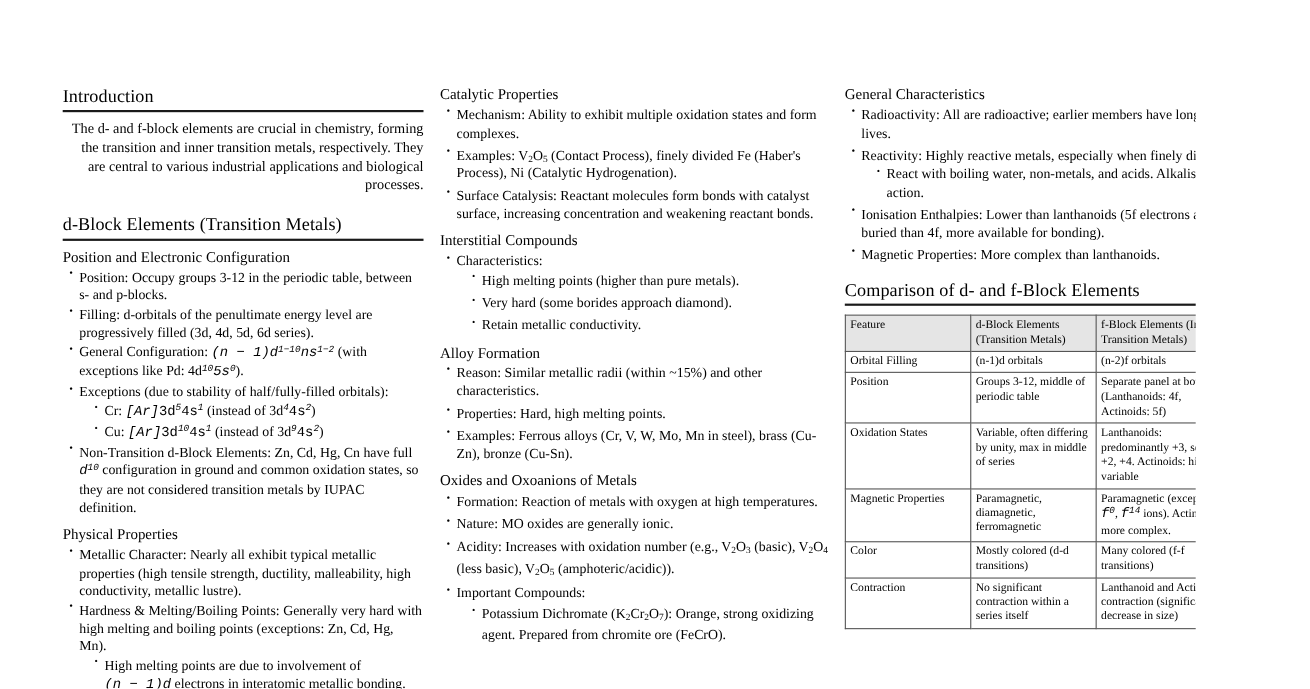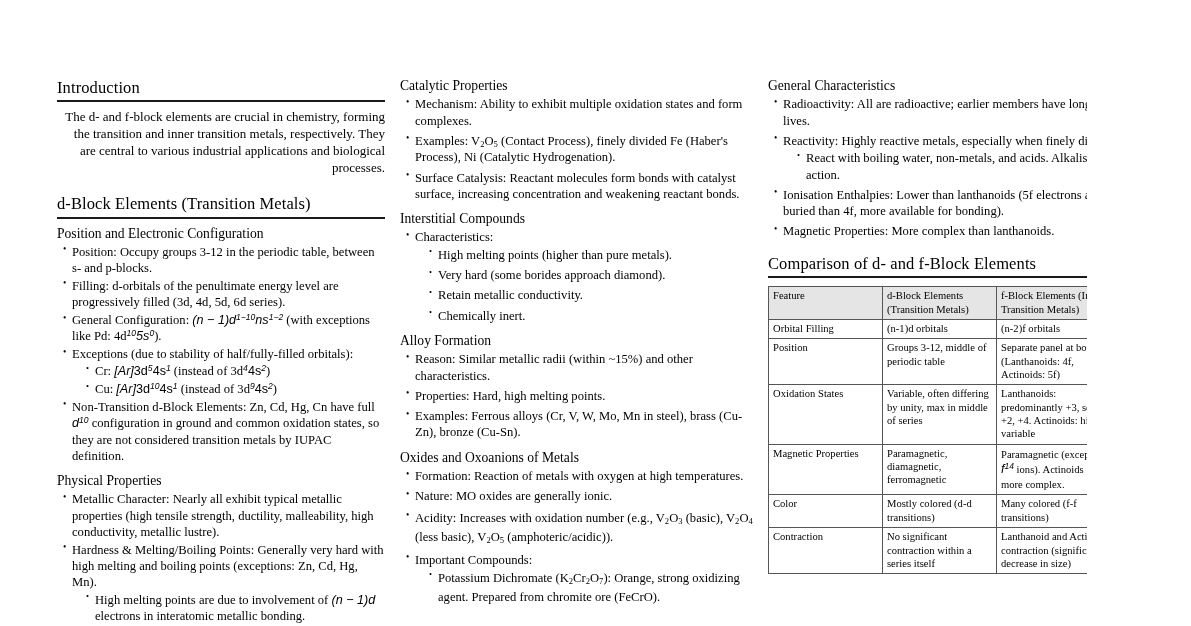--- a/index.html
+++ b/index.html
@@ -82,21 +82,21 @@
     font-size: 9.5px;
     line-height: inherit;
   }
   ul.lvl2 > li::before, ul.lvl3 > li::before {
     font-size: 8.5px;
   }
   li.spaced { margin-bottom: 4px; }
 
   
   .m {
-    font-family: Liberation Sans, sans-serif;
+    font-family: Liberation Mono, monospace;
     font-style: italic;
     white-space: nowrap;
     margin-top: 12px;
   }
   .mr { font-style: normal; }
   sub {
     font-size: 0.68em;
     vertical-align: -0.22em;
     line-height: 0;
   }
@@ -216,21 +216,20 @@
       </ul>
 
       <h3 class="sub">Interstitial Compounds</h3>
       <ul class="lvl1">
         <li>
           <span>Characteristics:</span>
           <ul class="lvl2">
             <li class="spaced"><span>High melting points (higher than pure metals).</span></li>
             <li class="spaced"><span>Very hard (some borides approach diamond).</span></li>
             <li class="spaced"><span>Retain metallic conductivity.</span></li>
-            <li class="spaced"><span>Chemically inert.</span></li>
           </ul>
         </li>
       </ul>
 
       <h3 class="sub">Alloy Formation</h3>
       <ul class="lvl1">
         <li class="spaced"><span>Reason: Similar metallic radii (within ~15%) and other characteristics.</span></li>
         <li class="spaced"><span>Properties: Hard, high melting points.</span></li>
         <li><span>Examples: Ferrous alloys (Cr, V, W, Mo, Mn in steel), brass (Cu-Zn), bronze (Cu-Sn).</span></li>
       </ul>

